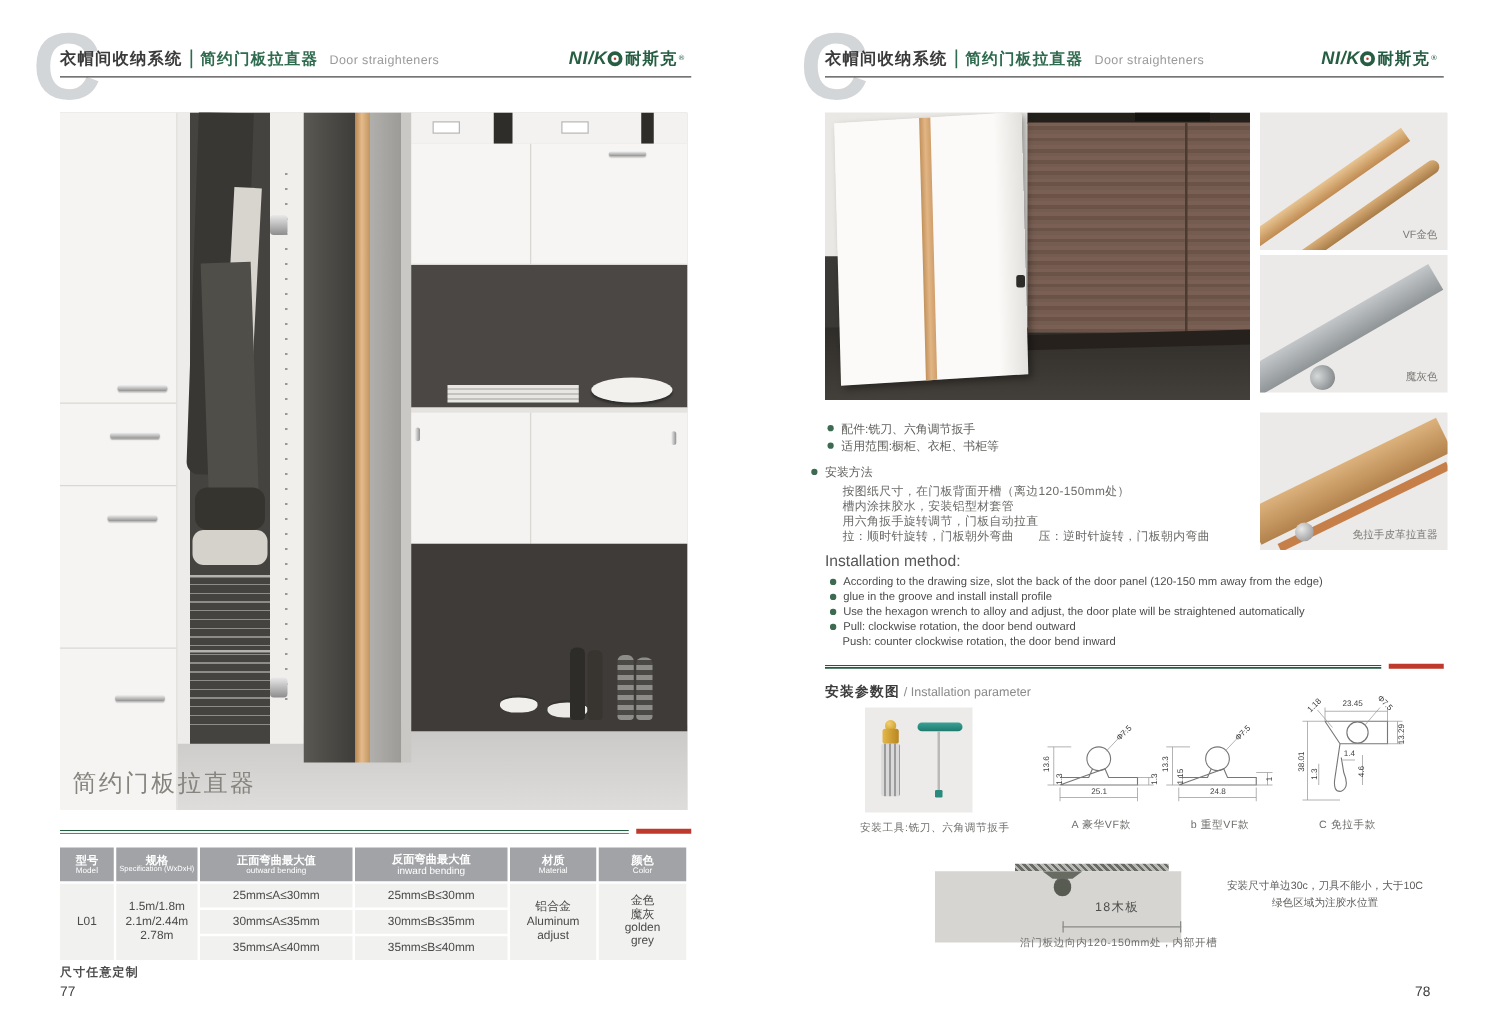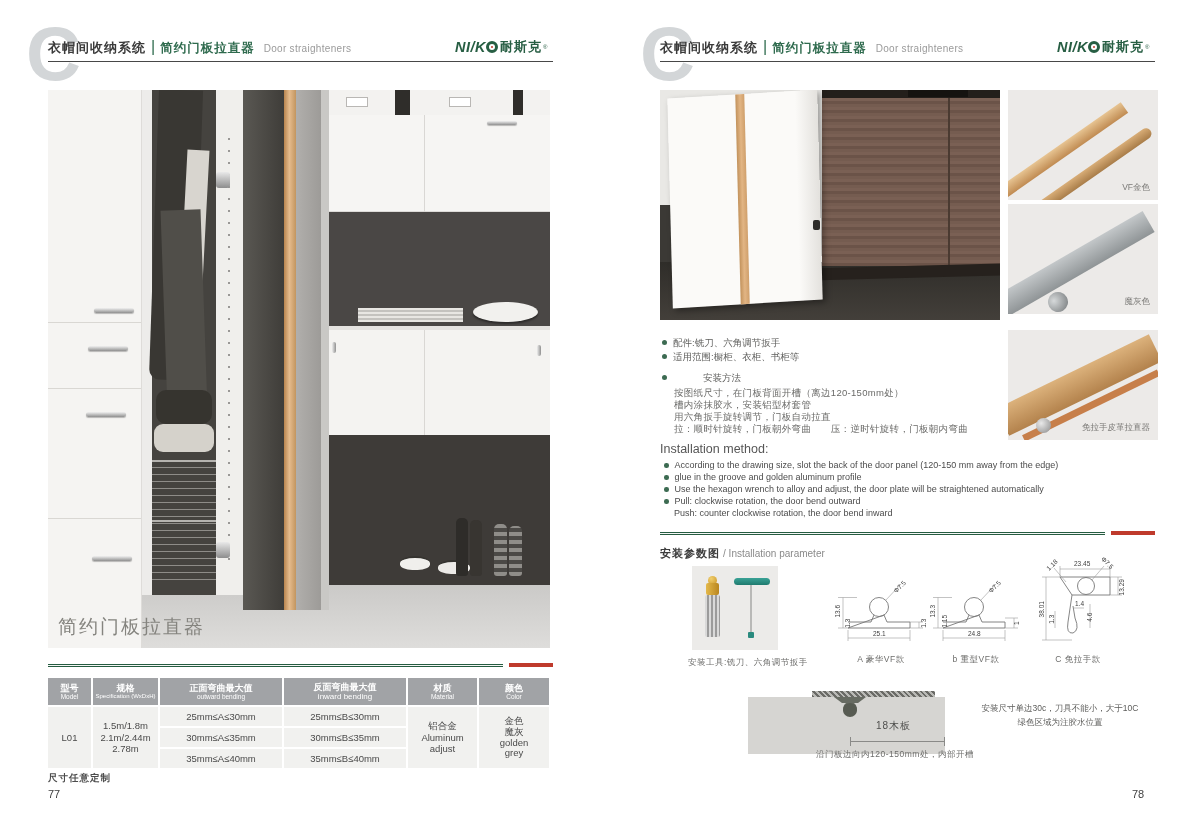--- a/index.html
+++ b/index.html
@@ -308,37 +308,37 @@
     </div>
 
     <div class="blt" style="left:62px;top:337px;width:330px;">
         <span class="dot"></span>
         <span>配件:铣刀、六角调节扳手</span>
       </div>
     <div class="blt" style="left:62px;top:351px;width:330px;">
         <span class="dot"></span>
         <span>适用范围:橱柜、衣柜、书柜等</span>
       </div>
-    <div class="blt" style="left:62px;top:372px;width:330px;gap:30px;">
+    <div class="blt" style="left:49px;top:372px;width:330px;">
         <span class="dot"></span>
         <span>安装方法</span>
       </div>
     <div class="cnline" style="left:74px;top:387px;">按图纸尺寸，在门板背面开槽（离边120-150mm处）</div>
     <div class="cnline" style="left:74px;top:399px;">槽内涂抹胶水，安装铝型材套管</div>
     <div class="cnline" style="left:74px;top:411px;">用六角扳手旋转调节，门板自动拉直</div>
     <div class="cnline" style="left:74px;top:423px;">拉：顺时针旋转，门板朝外弯曲　　压：逆时针旋转，门板朝内弯曲</div>
 
     <div class="en-title" style="left:60px;top:442px;">Installation method:</div>
     <div class="enb" style="left:64px;top:460px;width:480px;">
         <span class="dot"></span>
         <span>According to the drawing size, slot the back of the door panel (120-150 mm away from the edge)</span>
       </div>
     <div class="enb" style="left:64px;top:472px;width:480px;">
         <span class="dot"></span>
-        <span>glue in the groove and golden aluminum profile</span>
+        <span>glue in the groove and install install profile</span>
       </div>
     <div class="enb" style="left:64px;top:484px;width:480px;">
         <span class="dot"></span>
         <span>Use the hexagon wrench to alloy and adjust,  the door plate will be straightened automatically</span>
       </div>
     <div class="enb" style="left:64px;top:496px;width:480px;">
         <span class="dot"></span>
         <span>Pull: clockwise rotation, the door bend outward</span>
       </div>
     <div class="enb" style="left:74px;top:508px;width:480px;">

